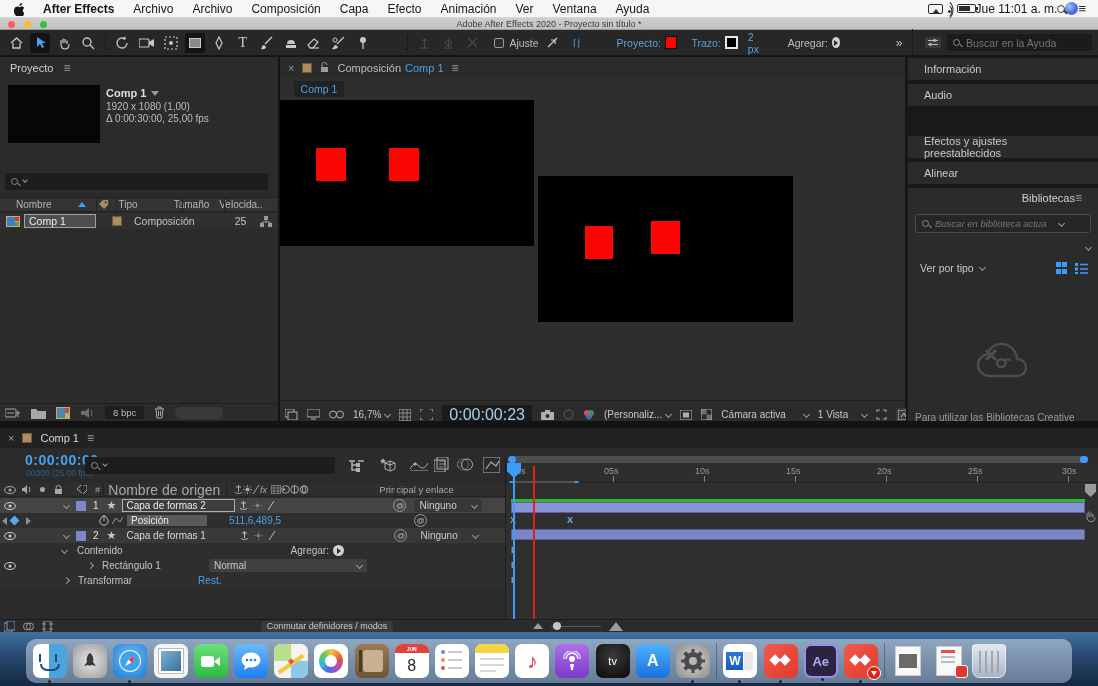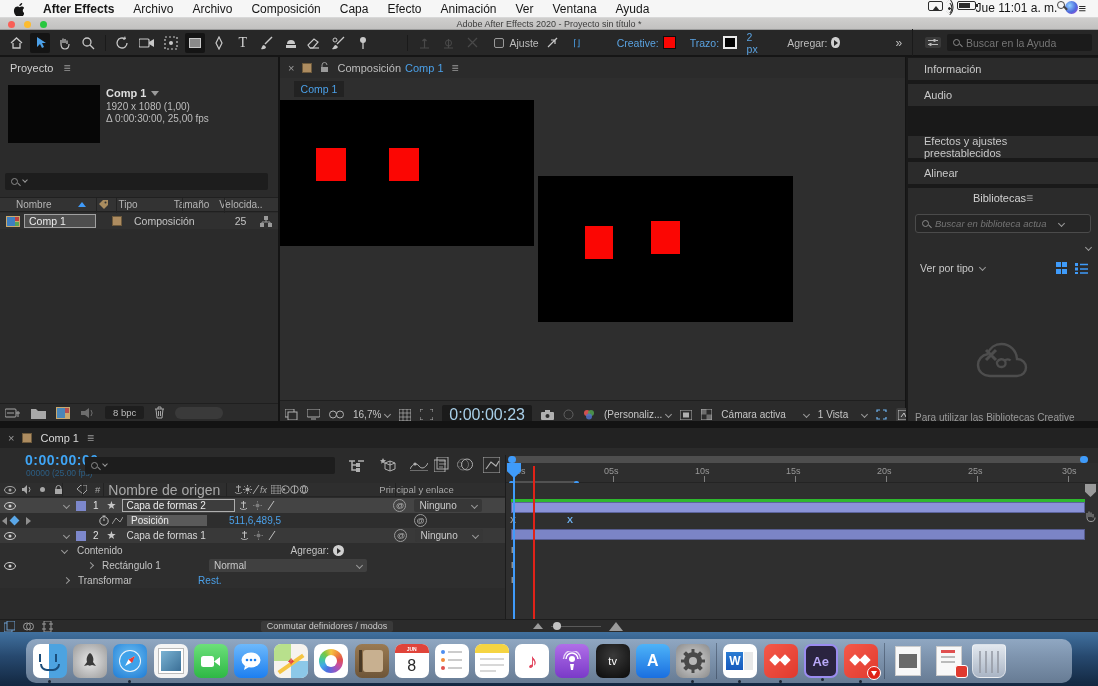--- a/index.html
+++ b/index.html
@@ -3,21 +3,21 @@
 <meta charset="utf-8">
 <style>
 *{box-sizing:border-box;margin:0;padding:0}
 body{font-family:"Liberation Sans",sans-serif;background:#000}
 .screen{position:relative;width:1098px;height:686px;overflow:hidden;background:#141414}
 .a{position:absolute}
 .f{display:flex;align-items:center}
 
 .menubar{left:0;top:0;width:1098px;height:18px;background:#f6f6f6;display:flex;align-items:center;padding:0 12px;font-size:12px;color:#161616;gap:19px;border-bottom:1px solid #d8d8d8;z-index:40}
 .menubar .appname{font-weight:bold}
-.mb-right{margin-left:auto;display:flex;align-items:flex-start;gap:0}
+.mb-right{margin-left:auto;display:flex;align-items:center;gap:0}
 .wifi{width:14px;height:10px;position:relative}
 .wifi i{position:absolute;border:solid #2b2b2b;border-width:1.6px 1.6px 0 0;border-radius:0 100% 0 0;transform:rotate(45deg)}
 .battery{width:19px;height:9px;border:1px solid #2b2b2b;border-radius:2px;position:relative}
 .battery i{position:absolute;left:1px;top:1px;bottom:1px;width:11px;background:#2b2b2b}
 .battery b{position:absolute;right:-3px;top:2px;width:2px;height:3px;background:#2b2b2b}
 .mirror{width:15px;height:10px;border:1.4px solid #2b2b2b;border-radius:2px;position:relative}
 .mirror i{position:absolute;left:3px;bottom:-1px;width:0;height:0;border-left:4px solid transparent;border-right:4px solid transparent;border-bottom:5px solid #2b2b2b}
 .siri{width:13px;height:13px;border-radius:50%;background:radial-gradient(circle at 35% 35%,#8fd0ff,#4d6bdc 55%,#b13dd6)}
 .mag{width:8px;height:8px;border:1.5px solid #444;border-radius:50%;position:relative;display:inline-block}
 .mag:after{content:"";position:absolute;width:5px;height:1.6px;background:#444;transform:rotate(45deg);right:-4px;bottom:-1px}
@@ -225,21 +225,21 @@
       <span class="chk"></span>
       <span class="tb-label">Ajuste</span>
     </span>
     <span class="tool">
         <svg width="13" height="13">
           <path d="M2 11 9 4m0 0H5m4 0v4" stroke="#c8c8c8" fill="none" stroke-width="1.2"></path>
           <path d="M11 2l-2 2" stroke="#c8c8c8" stroke-width="1.2"></path>
         </svg>
       </span>
     <span class="tool" style="color:#4ba0e8;font-size:9px">⌈⌋</span>
-    <span class="tb-blue" style="margin-left:26px">Creative:</span>
+    <span class="tb-blue" style="margin-left:26px">Proyecto:</span>
     <span class="swatch" style="background:#fb0603"></span>
     <span class="tb-blue" style="margin-left:10px">Trazo:</span>
     <span class="swatch" style="background:#000;border:2px solid #e8e8e8"></span>
     <span class="tb-blue" style="margin-left:6px">2 px</span>
     <span class="tb-label" style="margin-left:22px">Agregar:</span>
     <span style="width:11px;height:11px;border-radius:50%;background:#d0d0d0;display:flex;align-items:center;justify-content:center">
         <span style="width:0;height:0;border-left:4px solid #272727;border-top:3px solid transparent;border-bottom:3px solid transparent;margin-left:1px"></span>
       </span>
     <span class="tb-label" style="margin-left:52px;font-size:12px">»</span>
     <span class="tb-sep" style="margin:0 6px;height:27px"></span>
@@ -499,21 +499,21 @@
   <div class="side-item" style="top:84px">
       <span>Audio</span>
     </div>
   <div class="side-item" style="top:136px">
       <span>Efectos y ajustes preestablecidos</span>
     </div>
   <div class="side-item" style="top:162px">
       <span>Alinear</span>
     </div>
   <div class="panel" style="left:908px;top:188px;width:190px;height:240px">
-    <div class="f" style="height:20px;padding:0 16px;justify-content:center">
+    <div class="f" style="height:20px;padding:0 16px;justify-content:flex-end">
       <span style="font-size:11px;color:#d2d2d2">Bibliotecas</span>
       <span class="ham">≡</span>
     </div>
     <div class="a f" style="left:7px;top:26px;width:176px;height:19px;background:#262626;border:1px solid #4b4b4b;border-radius:3px;padding:0 6px;gap:6px">
       <span class="mag2"></span>
       <input style="background: transparent; border: 0px; outline: 0px; font-style: italic; color: rgb(138, 138, 138); font-size: 9.5px; width: 118px; font-family: &quot;Liberation Sans&quot;, sans-serif;" placeholder="Buscar en biblioteca actua">
       <span class="caret"></span>
     </div>
     <div class="a f" style="left:7px;top:52px;width:176px;height:14px;justify-content:flex-end">
         <span class="caret"></span>

